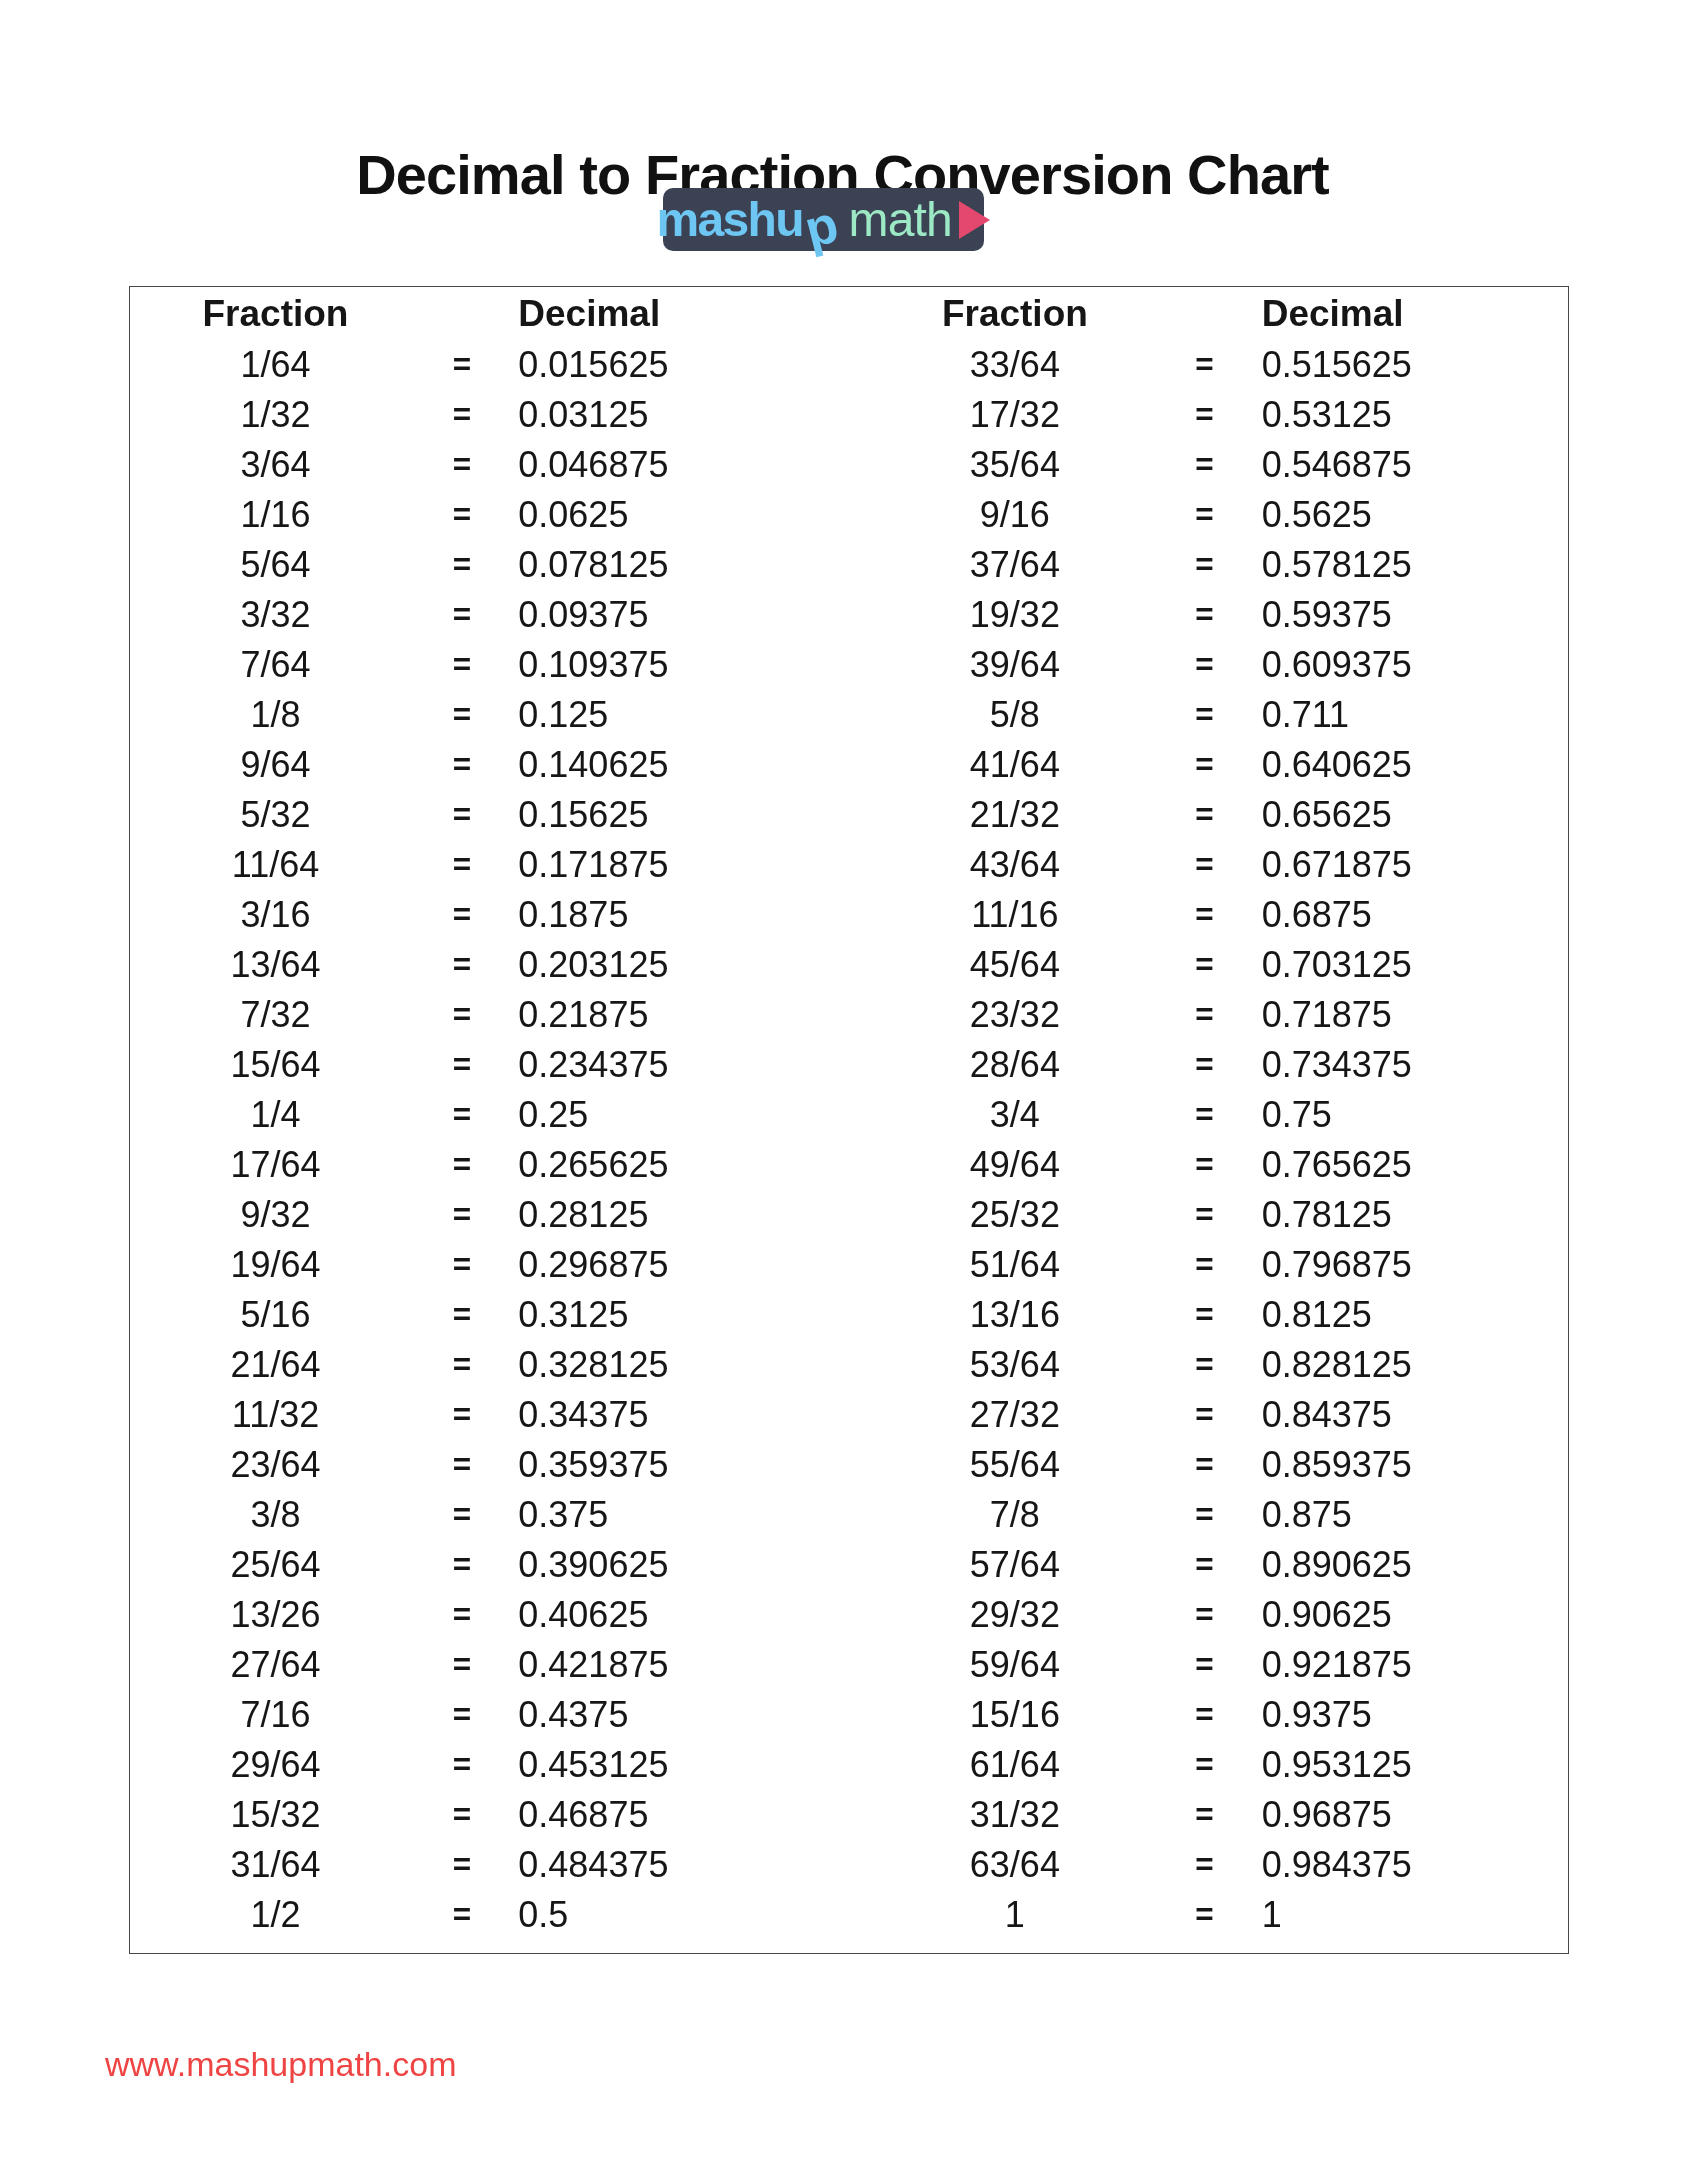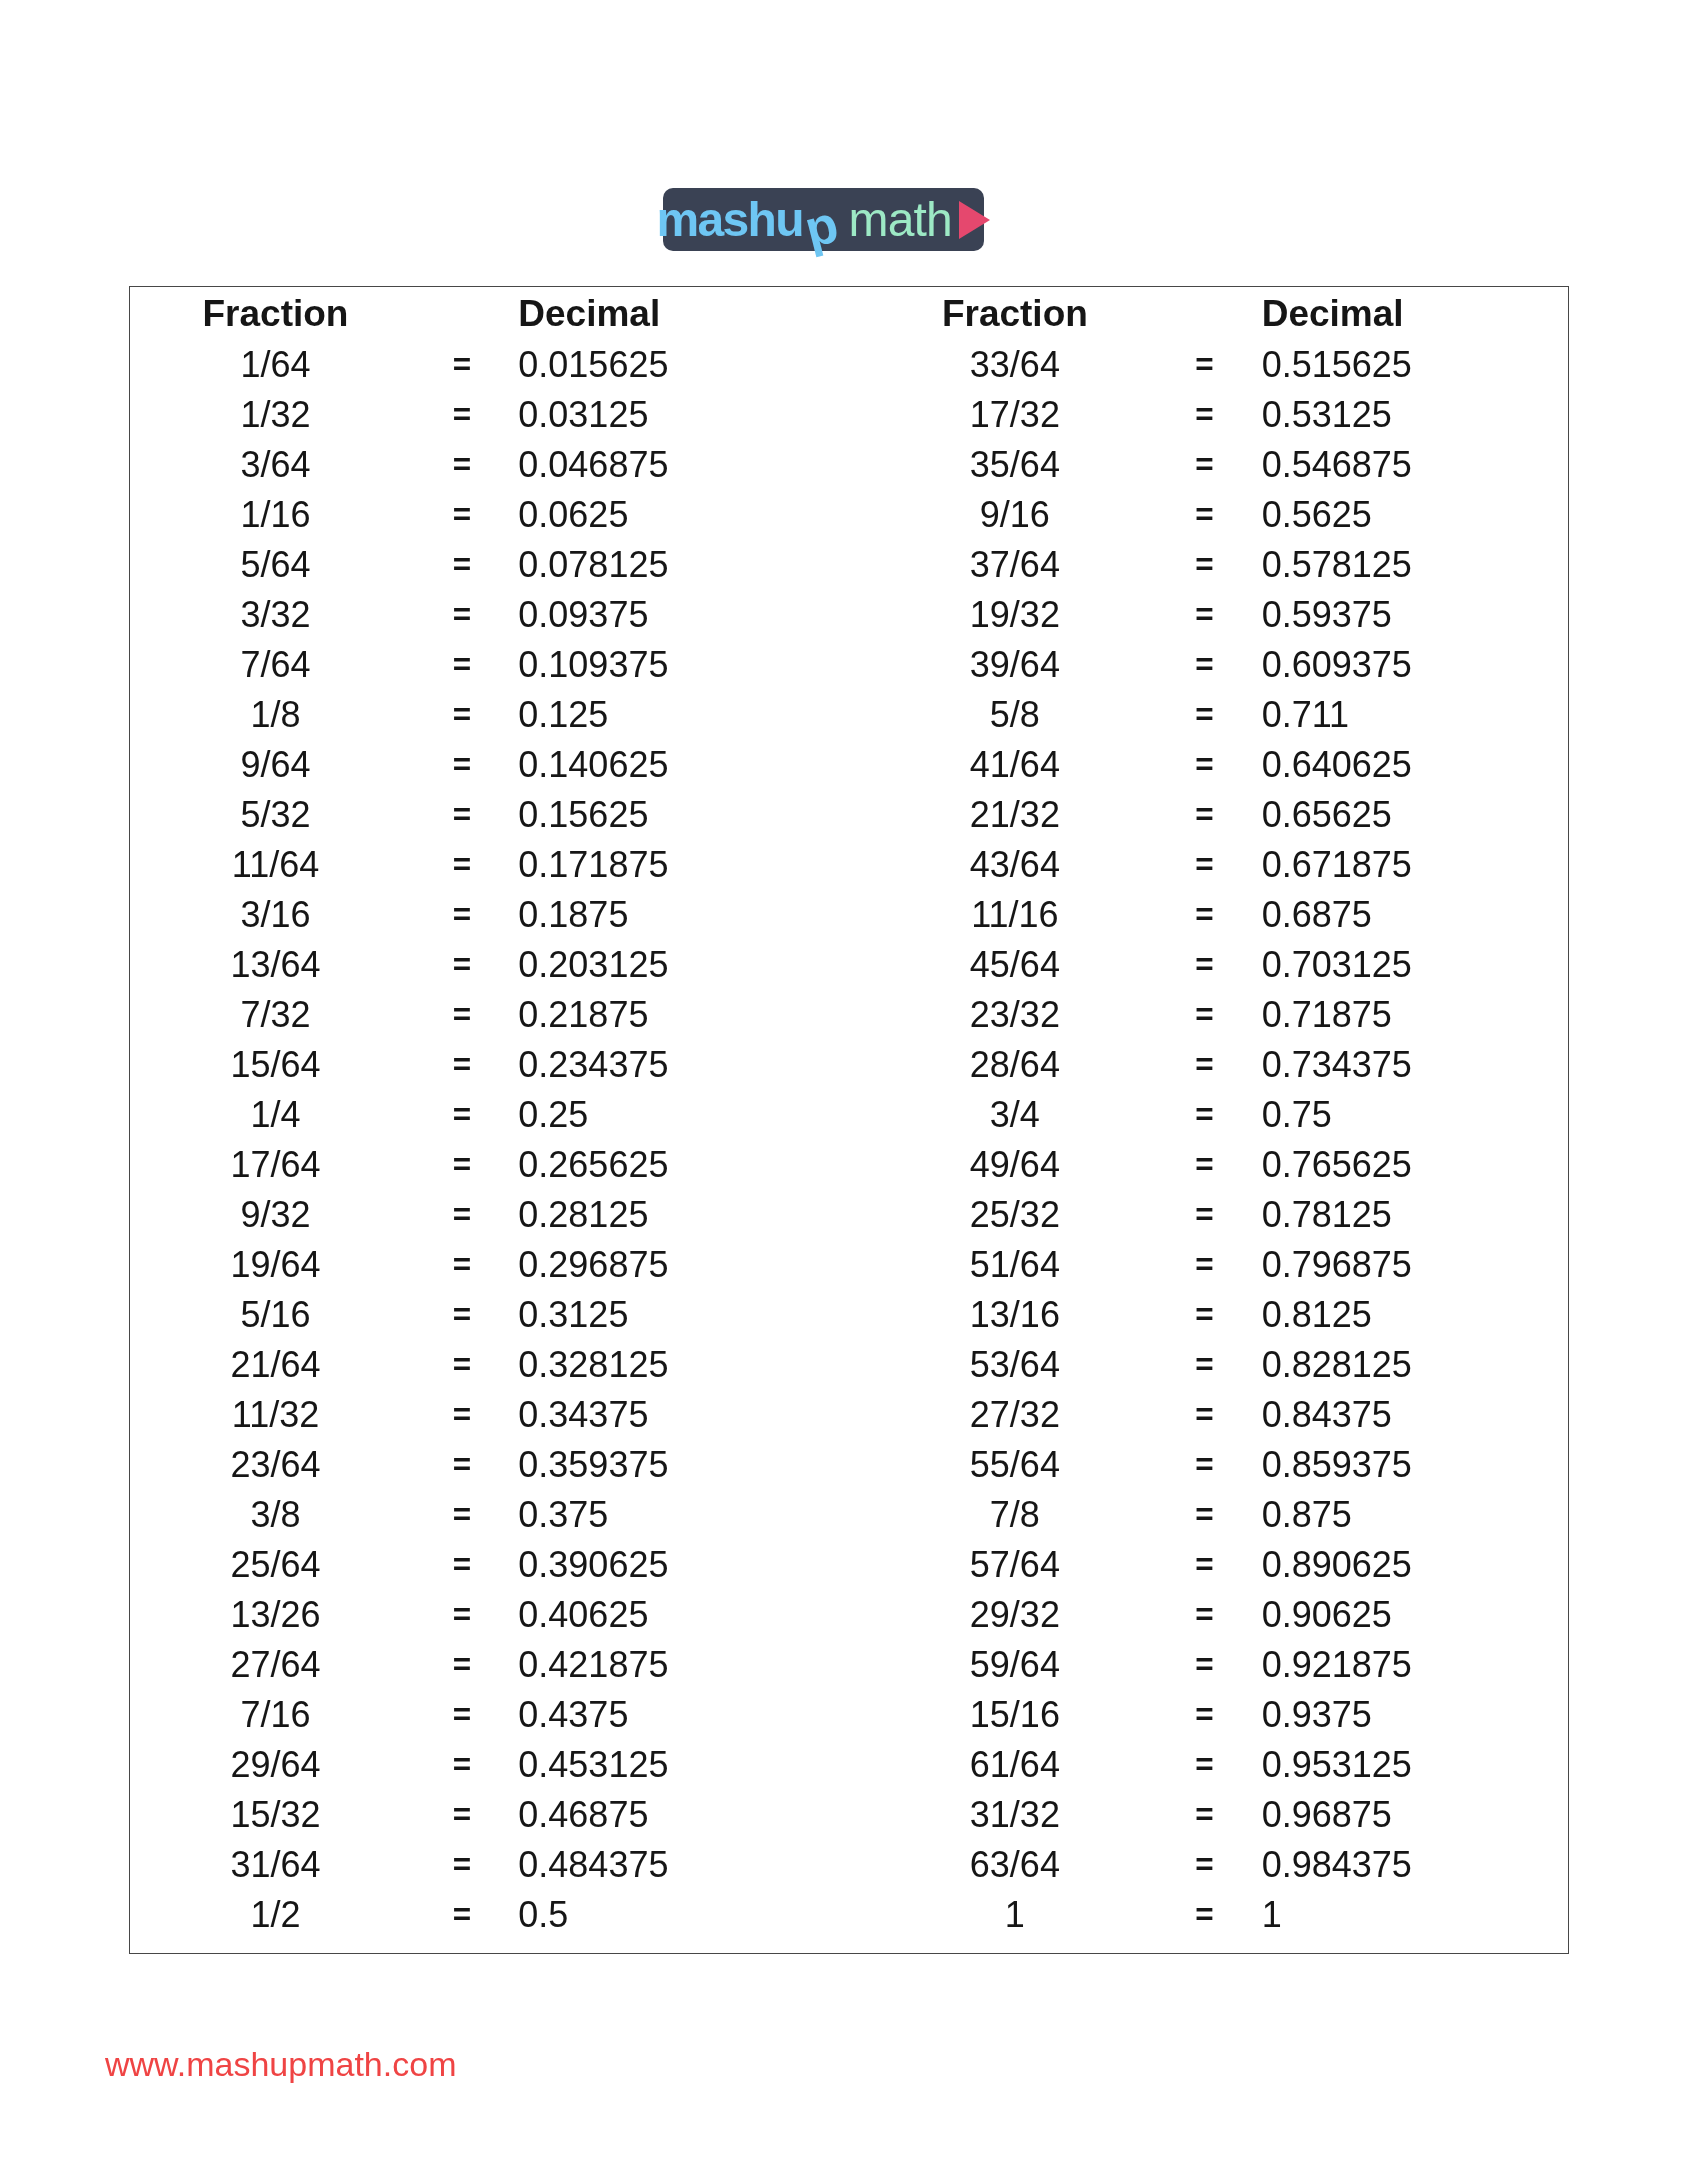--- a/index.html
+++ b/index.html
@@ -82,20 +82,21 @@
     position:absolute; left:105px; top:2047px;
     font-size:34px; line-height:1;
     color:#ef4444;
   }
 </style>
 </head>
 <body>
 
 <div class="sheet">
 
+  <h1 class="page-title">Decimal to Fraction Conversion Chart</h1>
 
   <div class="logo" style="background: rgb(58, 66, 84);">
     <span class="logo-mashu" style="color: rgb(110, 198, 243);">mashu</span>
       <span class="logo-p" style="color: rgb(110, 198, 243);">p</span>
       <span class="logo-math" style="color: rgb(157, 233, 197);">math</span>
     <span class="logo-play" style="border-left-color: rgb(229, 72, 110);"></span>
   </div>
 
   <div class="table-box">
 

